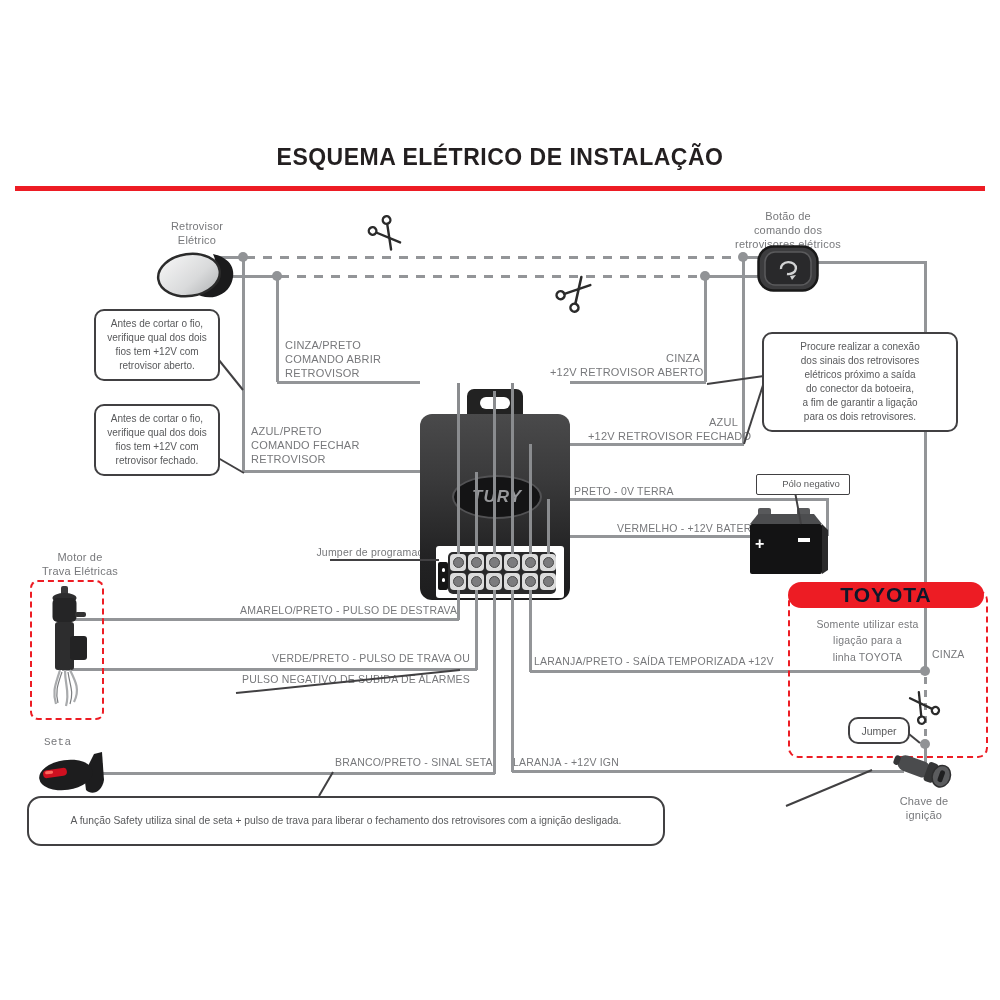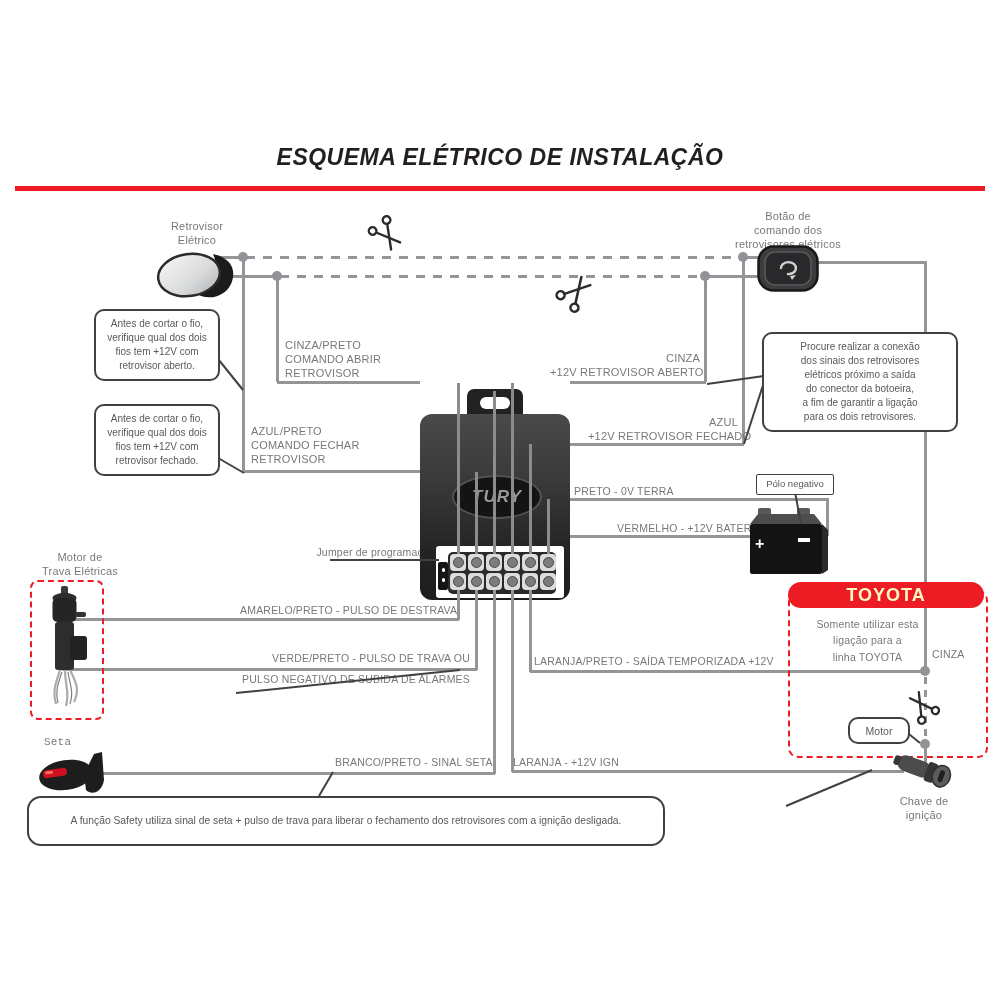--- a/index.html
+++ b/index.html
@@ -12,49 +12,49 @@
   .hw.dash{background:repeating-linear-gradient(90deg,#939598 0 9px,transparent 9px 17px);}
   .vw.dash{background:repeating-linear-gradient(180deg,#939598 0 7px,transparent 7px 13px);}
   .dot{position:absolute;width:10px;height:10px;border-radius:50%;background:#919396;}
   .ptr{position:absolute;left:0;top:0;width:1000px;height:1000px;pointer-events:none;}
   
   .lbl{position:absolute;font-size:11px;line-height:1.25;color:#77787b;letter-spacing:.2px;white-space:nowrap;}
   .lbl.small{font-size:10.5px;}
   .lbl.center{text-align:center;}
   .lbl.right{text-align:right;}
   .title{position:absolute;left:0;right:0;top:144px;text-align:center;font-size:23px;
-         font-weight:bold;font-style:italic;color:#231f20;letter-spacing:.5px;}
+         font-weight:bold;color:#231f20;letter-spacing:.5px;}
   .redline{position:absolute;left:15px;top:186px;width:970px;height:5px;background:#ed1c24;}
   
   .callout{position:absolute;background:#fff;border:2px solid #414042;border-radius:10px;
            font-size:10px;line-height:1.4;color:#58595b;text-align:center;
            display:flex;flex-direction:column;justify-content:center;z-index:6;}
   .box-plain{position:absolute;background:#fff;border:1.6px solid #414042;border-radius:2px;
            font-size:10.5px;line-height:1.35;color:#58595b;text-align:center;
-           display:flex;flex-direction:column;justify-content:center;z-index:6;}
+           display:flex;flex-direction:column;justify-content:center;z-index:6;padding-left:16px;}
   
   .module{position:absolute;left:420px;top:414px;width:150px;height:186px;border-radius:12px;
           background:linear-gradient(180deg,#4a4a4b 0%,#3a3a3b 35%,#232324 75%,#1d1d1e 100%);z-index:2;}
   .mod-tab{position:absolute;left:467px;top:389px;width:56px;height:34px;background:#222;border-radius:7px;z-index:1;}
   .mod-slot{position:absolute;left:480px;top:397px;width:30px;height:12px;background:#fff;border-radius:6px;z-index:1;}
   .tury{position:absolute;left:452px;top:475px;width:86px;height:40px;border-radius:50%;
         background:#141415;border:2px solid #525254;display:flex;align-items:center;justify-content:center;
         font-size:17px;font-weight:bold;font-style:italic;color:#97989b;letter-spacing:1px;z-index:3;}
   .conn-white{position:absolute;left:436px;top:546px;width:128px;height:52px;background:#fff;border-radius:3px;z-index:3;}
   .conn-frame{position:absolute;left:448px;top:552px;width:108px;height:42px;background:#29292a;border-radius:5px;z-index:3;}
   .pin{position:absolute;width:16px;height:17px;background:#dcdcdc;border-radius:4px;
        display:flex;align-items:center;justify-content:center;z-index:4;}
   .pin i{display:block;width:9px;height:9px;border-radius:50%;background:#7c7c7e;border:1.5px solid #4a4a4a;}
   .jumper{position:absolute;left:438px;top:562px;width:10px;height:28px;background:#151515;border-radius:2px;z-index:5;}
   .jumper b{position:absolute;left:3.5px;width:3.5px;height:3.5px;border-radius:50%;background:#fff;}
   
   .toyota-box{position:absolute;left:788px;top:590px;width:196px;height:164px;
               border:2.5px dashed #ed1c24;border-radius:10px;z-index:1;}
   .toyota-head{position:absolute;left:788px;top:582px;width:196px;height:26px;background:#ed1c24;
-               border-radius:13px;color:#fef9c3;font-weight:bold;font-size:18px;letter-spacing:1px;
+               border-radius:13px;color:#0f172a;font-weight:bold;font-size:21px;letter-spacing:1px;
                display:flex;align-items:center;justify-content:center;z-index:2;}
   .isolar{position:absolute;left:848px;top:717px;width:58px;height:23px;border:2px solid #414042;border-radius:10px;
           background:#fff;font-size:10.5px;color:#58595b;display:flex;align-items:center;justify-content:center;z-index:6;}
   .reddash{position:absolute;border:2.5px dashed #ed1c24;border-radius:8px;}
   .wire-label{z-index:5;}
   .z5{z-index:5;} .z6{z-index:6;}
 </style>
 </head>
 <body>
 
@@ -289,21 +289,21 @@
   <div class="lbl small" style="left:932px;top:648px;">CINZA</div>
 
   <svg class="abs" style="left:904px;top:688px;transform:rotate(-125deg);z-index:3;" width="36" height="36" viewBox="0 0 30 30">
     <g stroke="#2b2b2b" stroke-width="1.9" fill="none" stroke-linecap="round">
       <circle cx="5.5" cy="8" r="3"></circle>
         <circle cx="5.5" cy="22" r="3"></circle>
       <path d="M8.2 9.5 L26 19.5"></path>
         <path d="M8.2 20.5 L26 10.5"></path>
     </g>
   </svg>
-  <div class="isolar">Motor</div>
+  <div class="isolar">Jumper</div>
 
   <div class="lbl center" style="left:22px;top:551px;width:116px;">
     <div>Motor de</div>
     <div>Trava Elétricas</div>
   </div>
   <div class="reddash" style="left:30px;top:580px;width:70px;height:136px;"></div>
   <svg class="abs z5" style="left:36px;top:584px;" width="58" height="128" viewBox="0 0 58 128">
     <rect x="25" y="2" width="7" height="10" rx="2" fill="#3a3a3b"></rect>
     <ellipse cx="28.5" cy="14" rx="12" ry="5" fill="#2e2e2f"></ellipse>
     <rect x="16.5" y="14" width="24" height="24" rx="5" fill="#252526"></rect>

